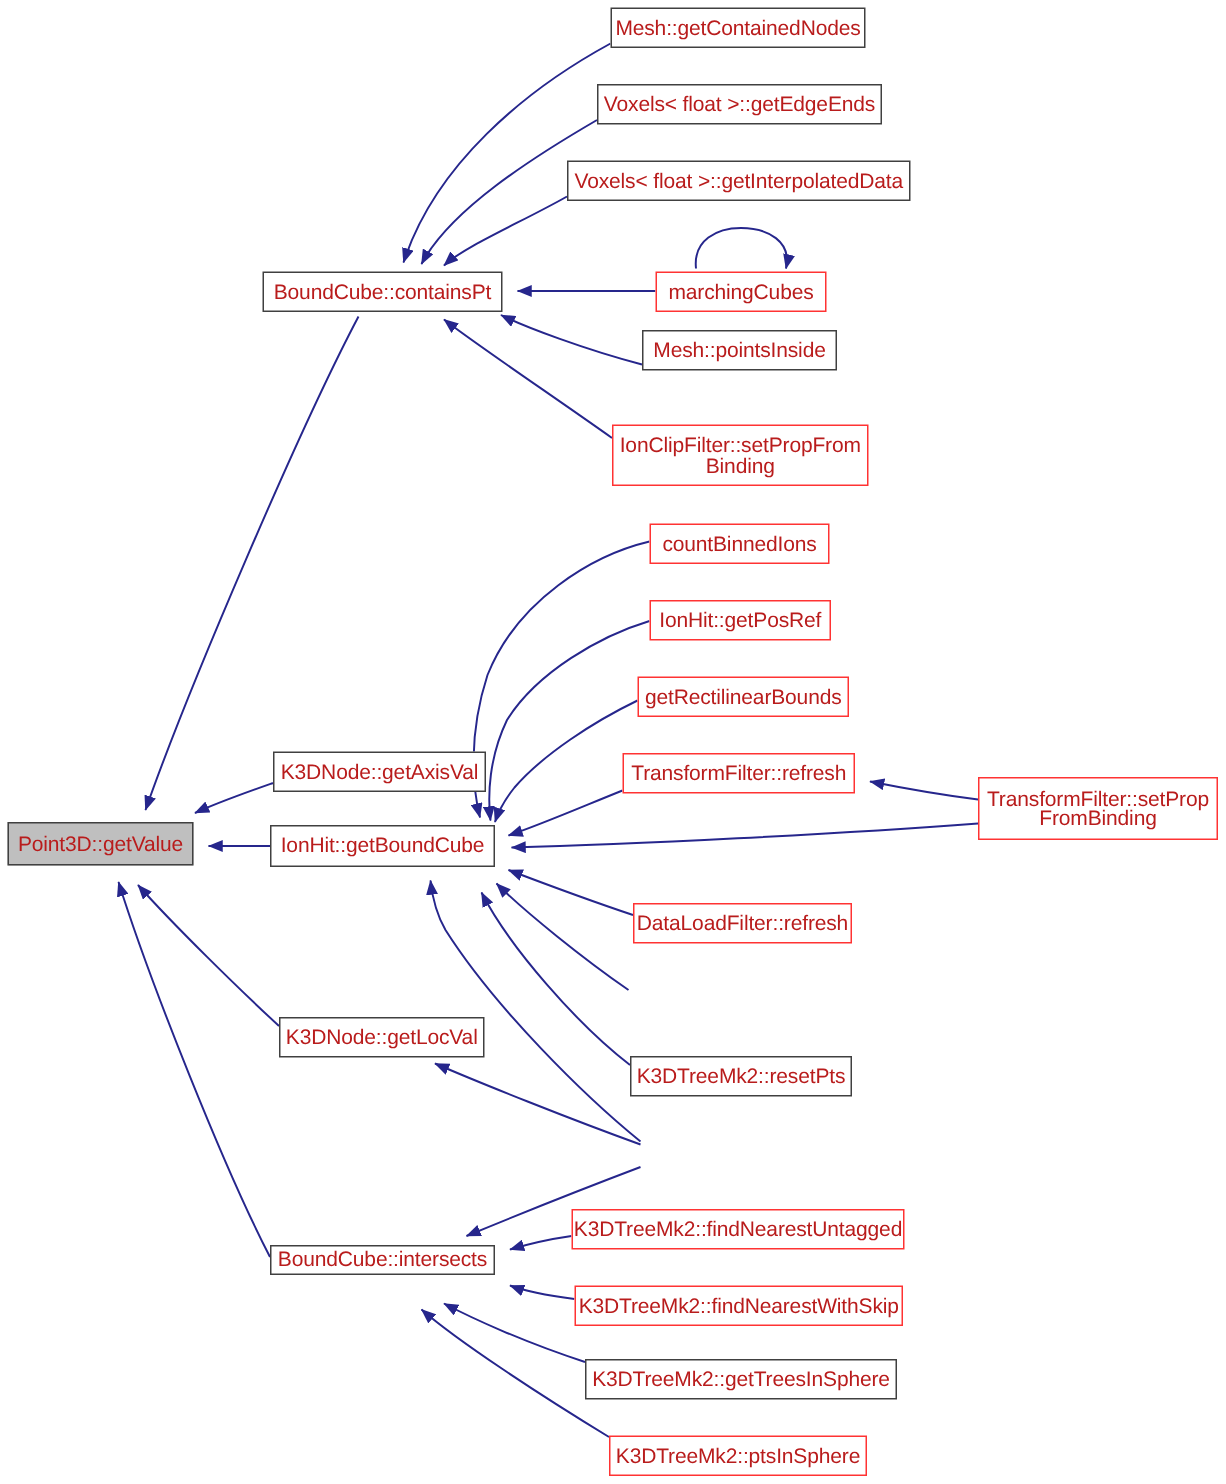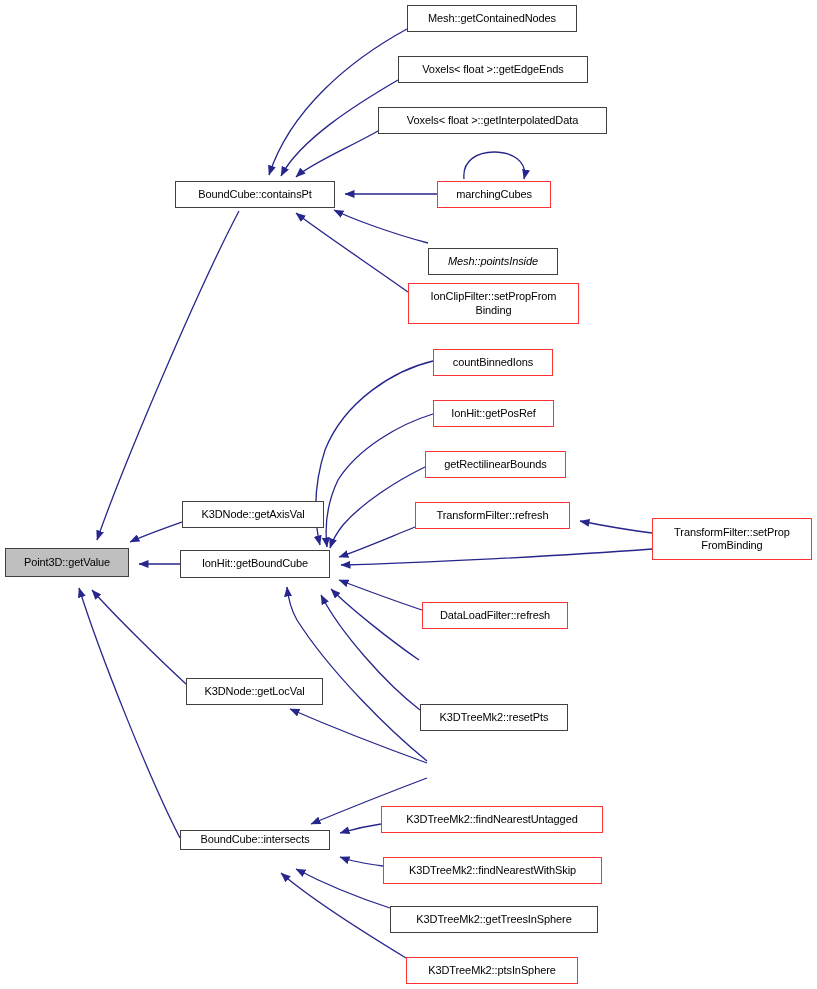--- a/index.html
+++ b/index.html
@@ -25,23 +25,23 @@
   }
   .node {
     position: absolute;
     box-sizing: border-box;
     display: flex;
     align-items: center;
     justify-content: center;
     text-align: center;
     background: #ffffff;
     border: 1px solid #404040;
-    font-size: 11px;
+    font-size: 14px;
     line-height: 13.5px;
-    color: #000000;
+    color: #b91c1c;
     white-space: pre;
     letter-spacing: -0.1px;
   }
   .node.red {
     border: 1px solid #ff3333;
   }
   .node.current {
     background: #bfbfbf;
     border: 1px solid #404040;
   }
@@ -116,21 +116,21 @@
   </div>
 
   <div class="node" style="left:378px; top:107px; width:229px; height:27px;">
     <span>Voxels&lt; float &gt;::getInterpolatedData</span>
   </div>
 
   <div class="node red" style="left:437px; top:181px; width:114px; height:27px;">
     <span>marchingCubes</span>
   </div>
 
-  <div class="node" style="left:428px; top:248px; width:130px; height:27px;font-style:italic;">
+  <div class="node" style="left:428px; top:220px; width:130px; height:27px;">
     <span>Mesh::pointsInside</span>
   </div>
 
   <div class="node red" style="left:408px; top:283px; width:171px; height:41px;">
     <span>IonClipFilter::setPropFrom
 Binding</span>
   </div>
 
   <div class="node red" style="left:433px; top:349px; width:120px; height:27px;">
     <span>countBinnedIons</span>

